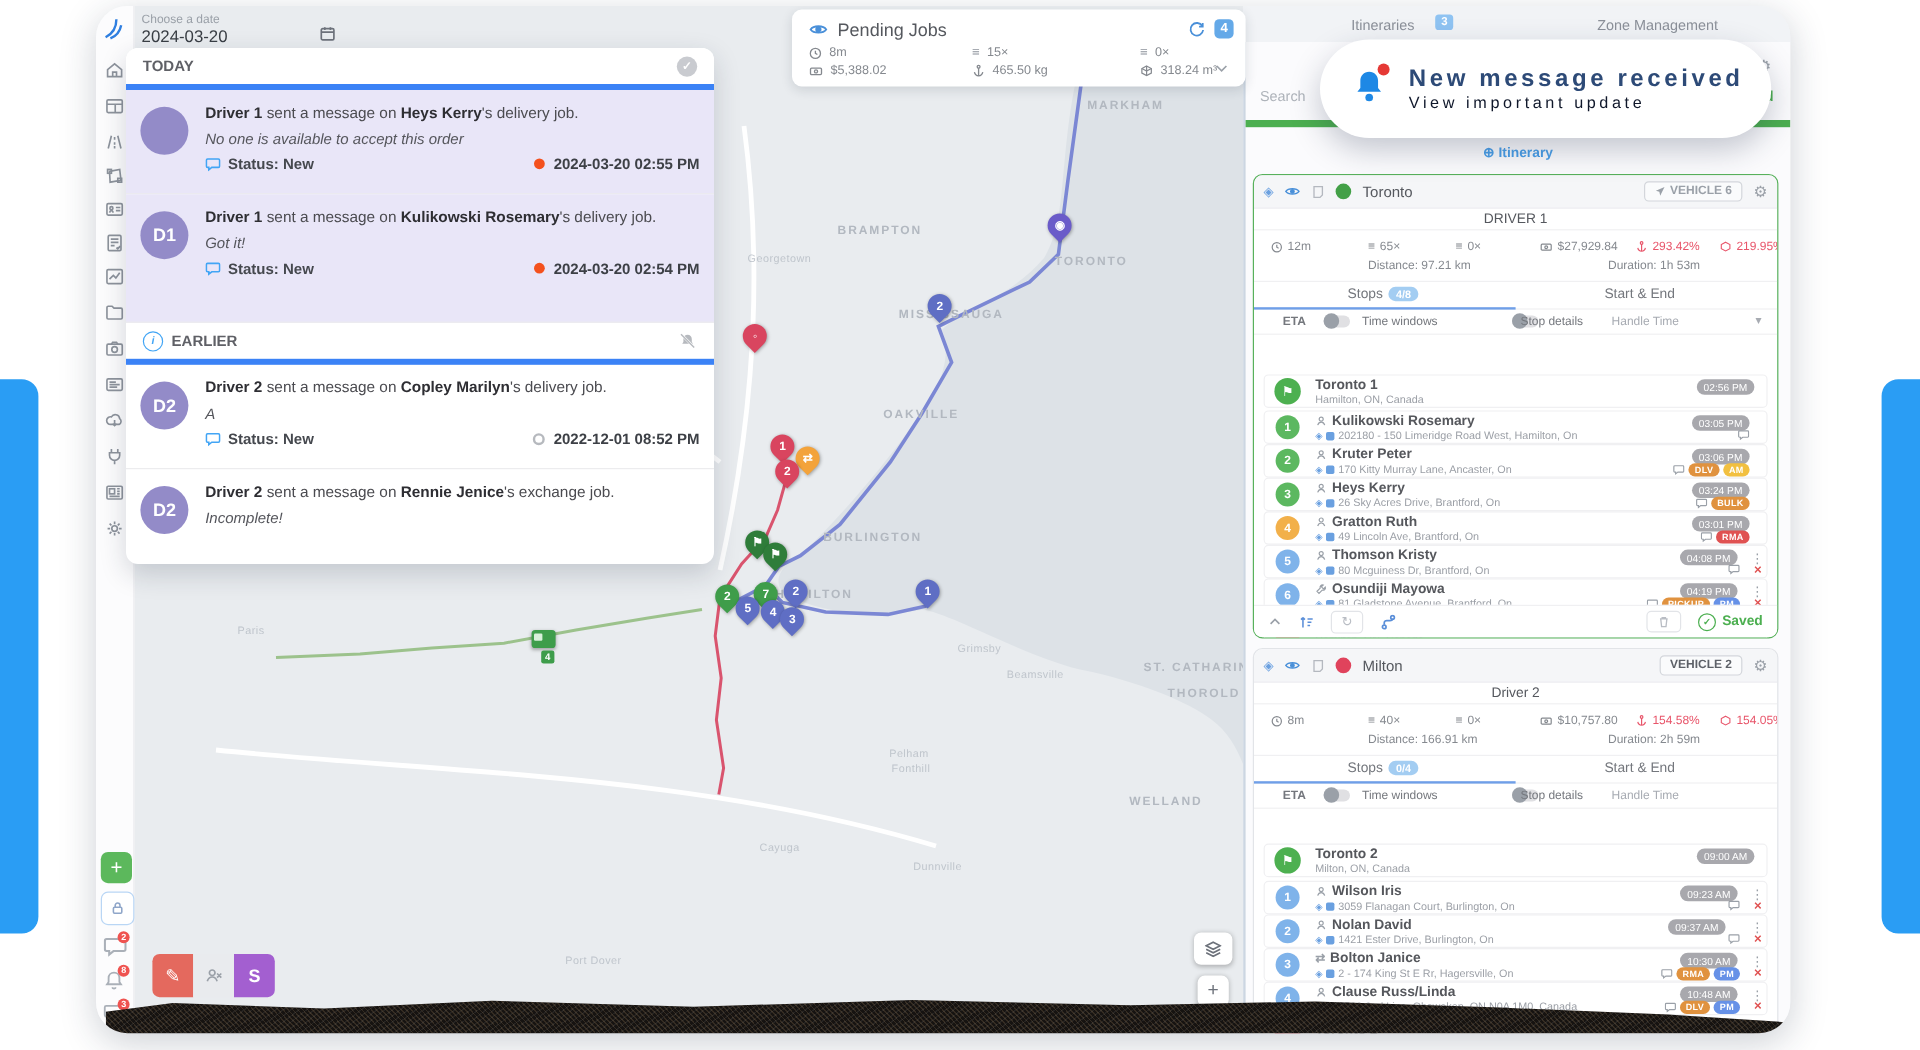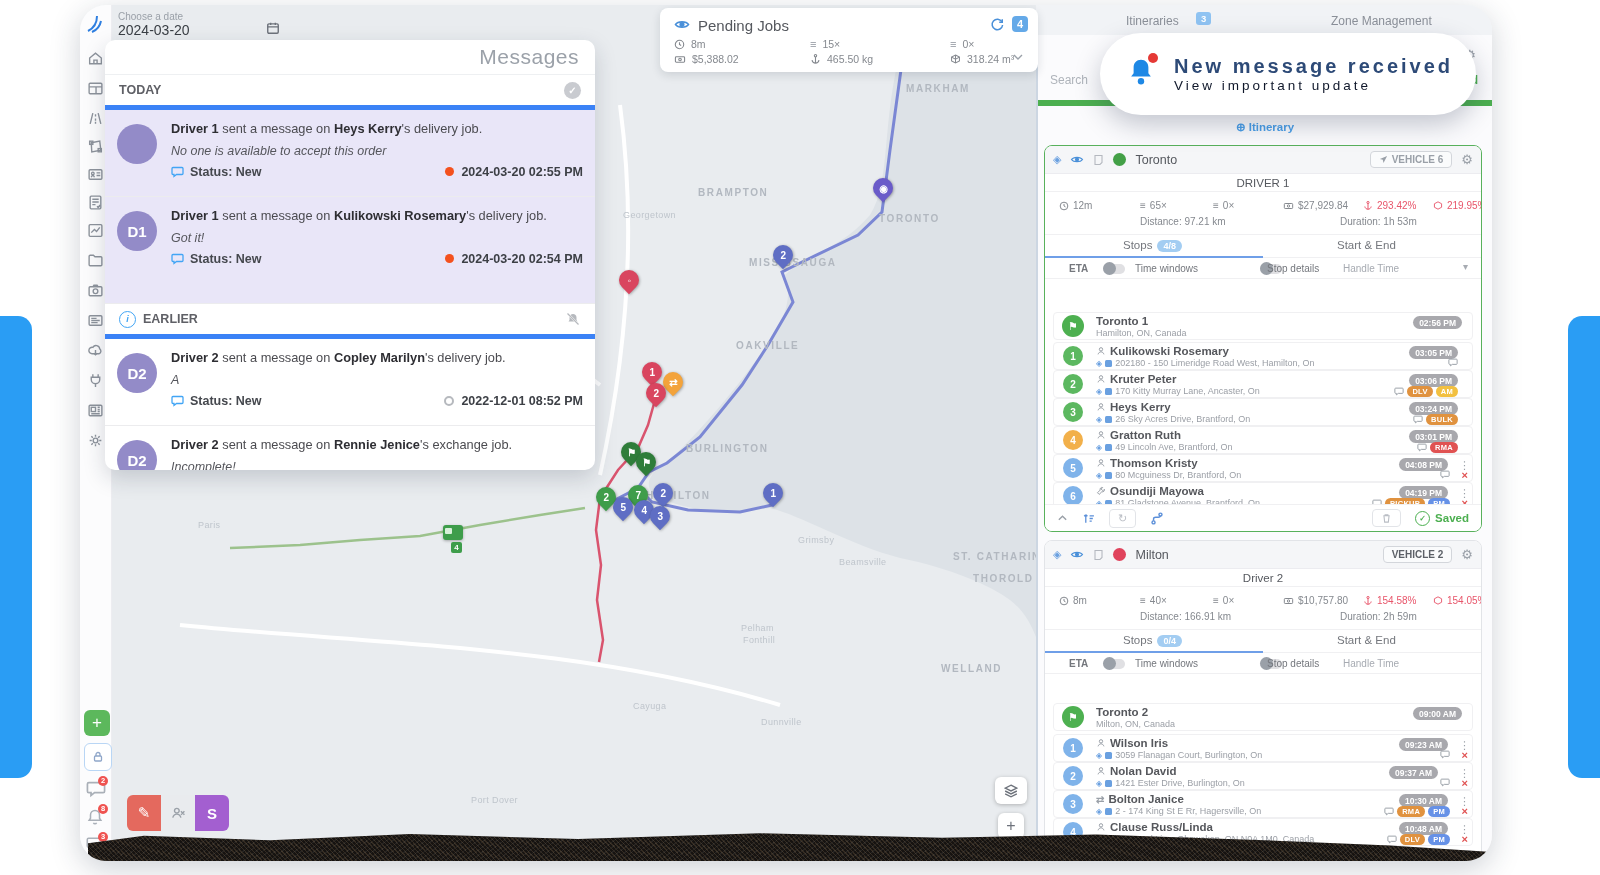--- a/index.html
+++ b/index.html
@@ -59,21 +59,21 @@
   .tgl::after{content:"";position:absolute;left:0;top:-2px;width:13px;height:13px;border-radius:50%;background:#9aa0a8;}
   .srow{position:absolute;left:8px;right:8px;height:26px;background:#fff;border:1px solid #f0f0f2;border-radius:4px;}
   .num{position:absolute;left:9px;top:3px;width:20px;height:20px;border-radius:50%;color:#fff;font-size:10px;font-weight:bold;display:flex;align-items:center;justify-content:center;}
   .n-g{background:#5cb860;} .n-y{background:#f2b04a;} .n-b{background:#7fb3ea;}
   .flagc{position:absolute;left:8px;top:2px;width:22px;height:22px;border-radius:50%;color:#fff;font-size:11px;display:flex;align-items:center;justify-content:center;}
   .f-g{background:#4db050;} .f-r{background:#e95c6b;}
   .snm{position:absolute;left:42px;top:2px;font-size:11.5px;font-weight:bold;color:#55575c;display:flex;align-items:center;gap:4px;white-space:nowrap;}
   .sad{position:absolute;left:42px;top:15px;font-size:9px;color:#9b9fa6;display:flex;align-items:center;gap:3px;white-space:nowrap;}
   .sqi{display:inline-block;width:7px;height:7px;background:#6aa0e0;border-radius:1.5px;}
   .dmdi{color:#6aa0e0;font-size:8px;}
-  .tpill{position:absolute;top:3px;background:#a8a8ad;color:#fff;font-size:8.5px;font-weight:bold;border-radius:7px;padding:1.5px 6px;}
+  .tpill{position:absolute;top:3px;background:#a8a8ad;color:#fff;font-size:8.5px;font-weight:normal;border-radius:7px;padding:1.5px 6px;}
   .r2{position:absolute;top:15px;right:14px;display:flex;align-items:center;gap:3px;}
   .chip{color:#fff;font-size:7.5px;font-weight:bold;border-radius:6px;padding:1px 5px;letter-spacing:.3px;}
   .ch-org{background:#e0923f;} .ch-yel{background:#f2c040;} .ch-red{background:#e05252;} .ch-blue{background:#6691e7;}
   .xred{color:#e05252;font-size:11px;font-weight:bold;line-height:1;}
   .vdots{position:absolute;right:2px;top:4px;color:#9aa0a8;font-size:11px;letter-spacing:0;}
   .cfoot{position:absolute;left:0;right:0;bottom:0;height:26px;border-top:1px solid #f0f0f2;display:flex;align-items:center;gap:14px;padding:0 12px;background:#fff;}
   .saved{margin-left:auto;color:#4caf50;font-size:11.5px;font-weight:bold;display:flex;align-items:center;gap:5px;}
   .minibtn{border:1px solid #e2e4e8;border-radius:4px;padding:2px 8px;color:#b9bdc4;display:flex;align-items:center;}
   
   #ntf{position:absolute;left:1020px;top:28px;width:376px;height:82px;background:#fff;border-radius:44px;box-shadow:0 10px 26px rgba(30,45,70,.25);display:flex;align-items:center;gap:18px;padding:0 26px;box-sizing:border-box;z-index:40;}
@@ -301,21 +301,20 @@
     <div class="abs" style="left:38px;top:6px;width:170px;z-index:5;">
       <div class="dp-label">Choose a date</div>
       <div class="dp-val">2024-03-20</div>
       <svg class="abs" style="left:148px;top:10px;color:#6d727b;" width="14" height="14" viewBox="0 0 12 12" fill="none" stroke="currentColor" stroke-width="1.2">
           <rect x="1.5" y="2.5" width="9" height="8" rx="1"></rect>
           <path d="M1.5 5h9M4 1.5v2M8 1.5v2"></path>
         </svg>
     </div>
 
     <div id="msgs" style="z-index:20;">
-      <div class="m-head">Messages</div>
       <div class="m-sec">
         <span>TODAY</span>
         <span style="margin-left:auto;width:17px;height:17px;border-radius:50%;background:#c9cbd0;color:#fff;display:flex;align-items:center;justify-content:center;font-size:10px;">✓</span>
       </div>
       <div class="m-card m-purple" style="height:68px;">
         <div class="m-av" style="font-size:0;">Driver 1</div>
         <div class="m-l1"><b>Driver 1</b><span> sent a message on </span><b>Heys Kerry</b><span>'s delivery job.</span></div>
         <div class="m-body">No one is available to accept this order</div>
         <div class="m-foot">
           <svg width="13" height="12" viewBox="0 0 13 12" fill="none" stroke="#42a5f5" stroke-width="1.3" style="margin-right:6px;">

